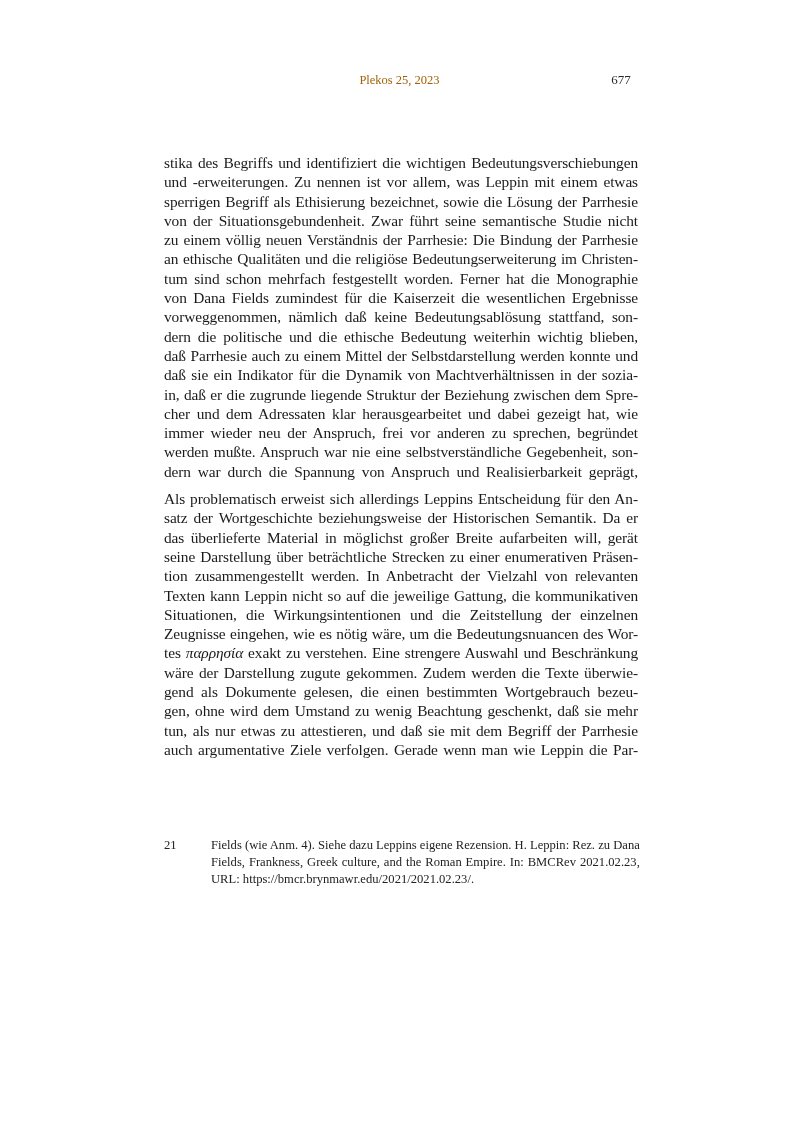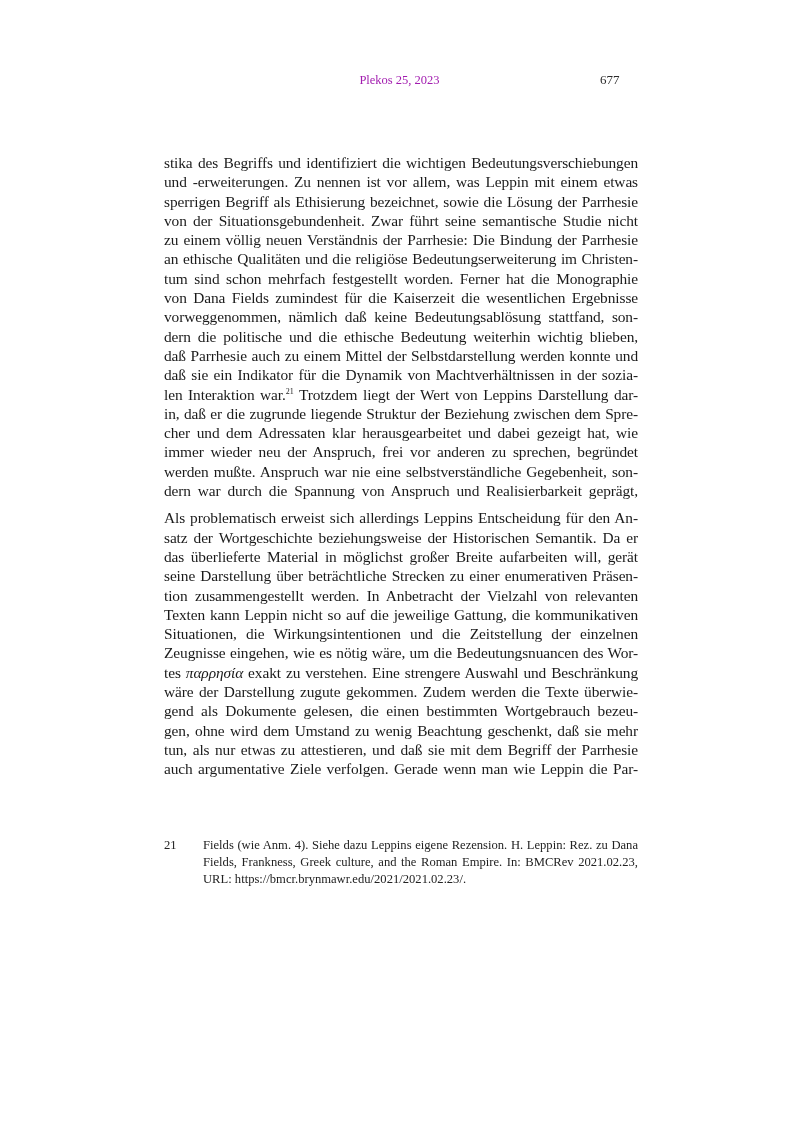--- a/index.html
+++ b/index.html
@@ -1,35 +1,35 @@
 <!DOCTYPE html>
 <html><head>
   <meta charset="utf-8">
   <style>
     html, body { margin: 0; padding: 0; background: #ffffff; }
     body { width: 799px; height: 1131px; position: relative; overflow: hidden;
            font-family: "Liberation Serif", "DejaVu Serif", serif; color: #1a1a1a; }
     .header-title { position: absolute; top: 73px; left: 0; width: 799px; text-align: center;
-                    font-size: 12.5px; color: #a21caf; }
-    .page-number { position: absolute; top: 72px; left: 600px; width: 42px; text-align: left;
+                    font-size: 12.5px; color: #a16207; }
+    .page-number { position: absolute; top: 72px; left: 600px; width: 42px; text-align: center;
                    font-size: 13px; color: #2a2a2a; }
     .body-text { position: absolute; left: 164px; width: 474px; top: 153px; }
     .para { margin: 0; font-size: 15.4px; line-height: 19.3px; text-align: justify;
             hyphens: manual; letter-spacing: -0.1px; }
     .para + .para { margin-top: 8px; }
     .line { display: block; text-align: justify; text-align-last: justify; white-space: nowrap; }
     .line.last { text-align-last: left; }
     sup { font-size: 8px; vertical-align: 6px; line-height: 0; }
     .greek { font-style: italic; }
     .footnotes { position: absolute; left: 164px; width: 474px; top: 837px; font-size: 12.6px;
                  line-height: 17px; color: #222; }
     .fn { display: flex; }
     .fn-num { width: 39px; flex: none; }
     .fn-text { flex: 1; }
-    .fn-text .line { text-align: justify; text-align-last: justify; }
+    .fn-text .line { text-align: justify; text-align-last: justify; margin-left: 8px; }
     .fn-text .line.last { text-align-last: left; }
   </style>
 </head>
 <body>
 
 <div>
   <div class="header-title">Plekos 25, 2023</div>
   <div class="page-number">677</div>
 </div>
 
@@ -40,21 +40,20 @@
     <span class="line">sperrigen Begriff als Ethisierung bezeichnet, sowie die Lösung der Parrhesie</span>
     <span class="line">von der Situationsgebundenheit. Zwar führt seine semantische Studie nicht</span>
     <span class="line">zu einem völlig neuen Verständnis der Parrhesie: Die Bindung der Parrhesie</span>
     <span class="line">an ethische Qualitäten und die religiöse Bedeutungserweiterung im Christen-</span>
     <span class="line">tum sind schon mehrfach festgestellt worden. Ferner hat die Monographie</span>
     <span class="line">von Dana Fields zumindest für die Kaiserzeit die wesentlichen Ergebnisse</span>
     <span class="line">vorweggenommen, nämlich daß keine Bedeutungsablösung stattfand, son-</span>
     <span class="line">dern die politische und die ethische Bedeutung weiterhin wichtig blieben,</span>
     <span class="line">daß Parrhesie auch zu einem Mittel der Selbstdarstellung werden konnte und</span>
     <span class="line">daß sie ein Indikator für die Dynamik von Machtverhältnissen in der sozia-</span>
-    <span class="line"><span>len Interaktion war.</span><sup>21</sup><span> Trotzdem liegt der Wert von Leppins Darstellung dar-</span></span>
     <span class="line">in, daß er die zugrunde liegende Struktur der Beziehung zwischen dem Spre-</span>
     <span class="line">cher und dem Adressaten klar herausgearbeitet und dabei gezeigt hat, wie</span>
     <span class="line">immer wieder neu der Anspruch, frei vor anderen zu sprechen, begründet</span>
     <span class="line">werden mußte. Anspruch war nie eine selbstverständliche Gegebenheit, son-</span>
     <span class="line">dern war durch die Spannung von Anspruch und Realisierbarkeit geprägt,</span>
   </p>
   <p class="para">
     <span class="line">Als problematisch erweist sich allerdings Leppins Entscheidung für den An-</span>
     <span class="line">satz der Wortgeschichte beziehungsweise der Historischen Semantik. Da er</span>
     <span class="line">das überlieferte Material in möglichst großer Breite aufarbeiten will, gerät</span>

